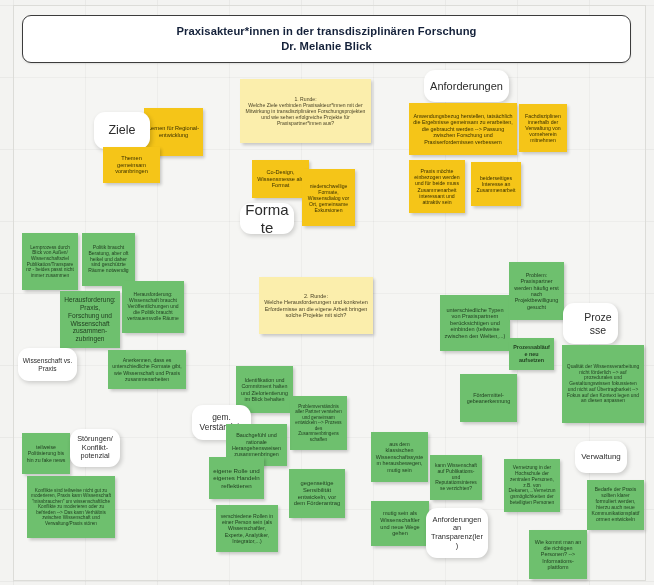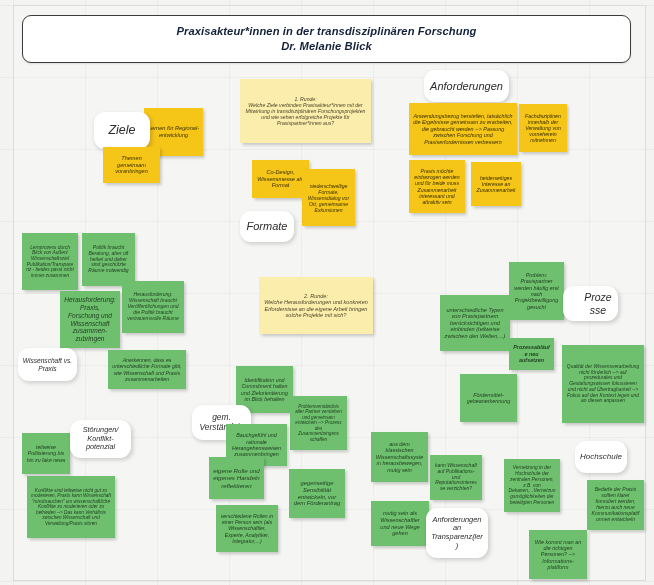--- a/index.html
+++ b/index.html
@@ -8,21 +8,20 @@
     width: 654px; height: 585px;
     overflow: hidden;
     font-family: "Liberation Sans", sans-serif;
     background: #f4f4f2;
   }
   #board {
     position: relative;
     width: 654px; height: 585px;
     background: #f3f3f1;
     overflow: hidden;
-    font-style: italic;
   }
   
   #grid {
     position: absolute; inset: 0;
     background-image:
       linear-gradient(to right, rgba(0,0,0,0.045) 1px, transparent 1px),
       linear-gradient(to bottom, rgba(0,0,0,0.045) 1px, transparent 1px);
     background-size: 72px 72px;
     background-position: 13px 5px;
     pointer-events: none;
@@ -102,21 +101,21 @@
     <span>1. Runde:
 Welche Ziele verbinden Praxisakteur*innen mit der Mitwirkung in transdisziplinären Forschungsprojekten und wie sehen erfolgreiche Projekte für Praxispartner*innen aus?</span>
   </div>
 
   <div class="note yellow" style="left:252px; top:160px; width:57px; height:38px; font-size:5.6px;">
     <span>Co-Design, Wissensmesse als Format</span>
   </div>
   <div class="note yellow" style="left:302px; top:169px; width:53px; height:57px; font-size:5.1px;">
     <span>niederschwellige Formate, Wissensdialog vor Ort, gemeinsame Exkursionen</span>
   </div>
-  <div class="note white" style="left:240px; top:203px; width:54px; height:31px; font-size:11px;margin-top:8px;">
+  <div class="note white" style="left:240px; top:203px; width:54px; height:31px; font-size:15px;">
     <span>Formate</span>
   </div>
 
   <div class="note white" style="left:424px; top:70px; width:85px; height:32px; font-size:11px;">
     <span>Anforderungen</span>
   </div>
   <div class="note yellow" style="left:409px; top:103px; width:108px; height:52px; font-size:5.4px;">
     <span>Anwendungsbezug herstellen, tatsächlich die Ergebnisse gemeinsam zu erarbeiten, die gebraucht werden --&gt; Passung zwischen Forschung und Praxiserfordernissen verbessern</span>
   </div>
   <div class="note yellow" style="left:519px; top:104px; width:48px; height:48px; font-size:5.2px;">
@@ -144,21 +143,21 @@
   <div class="note white" style="left:18px; top:348px; width:59px; height:33px; font-size:6.6px;">
     <span>Wissenschaft vs. Praxis</span>
   </div>
   <div class="note green" style="left:108px; top:350px; width:78px; height:39px; font-size:5.2px;">
     <span>Anerkennen, dass es unterschiedliche Formate gibt, wie Wissenschaft und Praxis zusammenarbeiten</span>
   </div>
 
   <div class="note green" style="left:22px; top:433px; width:48px; height:41px; font-size:5.2px;">
     <span>teilweise Politisierung bis hin zu fake news</span>
   </div>
-  <div class="note white" style="left:70px; top:420px; width:61px; height:38px; font-size:7.3px; white-space:pre-line;">
+  <div class="note white" style="left:70px; top:429px; width:50px; height:38px; font-size:7.3px; white-space:pre-line;">
     <span>Störungen/ Konflikt-
 potenzial</span>
   </div>
   <div class="note green" style="left:27px; top:476px; width:88px; height:62px; font-size:4.7px;">
     <span>Konflikte sind teilweise nicht gut zu moderieren, Praxis kann Wissenschaft "missbrauchen" um wissenschaftliche Konflikte zu moderieren oder zu befrieden --&gt; Das kann Verhältnis zwischen Wissenschaft und Verwaltung/Praxis stören</span>
   </div>
 
   <div class="note pale" style="left:259px; top:277px; width:114px; height:57px; font-size:5.5px; white-space:pre-line;">
     <span>2. Runde:
 Welche Herausforderungen und konkreten Erfordernisse an die eigene Arbeit bringen solche Projekte mit sich?</span>
@@ -185,21 +184,21 @@
   <div class="note green" style="left:289px; top:469px; width:56px; height:49px; font-size:5.8px;">
     <span>gegenseitige Sensibilität entwickeln, vor dem Förderantrag</span>
   </div>
 
   <div class="note green" style="left:440px; top:295px; width:70px; height:56px; font-size:5.6px;">
     <span>unterschiedliche Typen von Praxispartnern berücksichtigen und einbinden (teilweise zwischen den Welten,...)</span>
   </div>
   <div class="note green" style="left:509px; top:262px; width:55px; height:58px; font-size:5.4px;">
     <span>Problem: Praxispartner werden häufig erst nach Projektbewilligung gesucht</span>
   </div>
-  <div class="note white" style="left:563px; top:286px; width:55px; height:35px; font-size:10.5px;padding-left:19px;">
+  <div class="note white" style="left:563px; top:303px; width:55px; height:41px; font-size:10.5px;padding-left:19px;">
     <span>Prozesse</span>
   </div>
   <div class="note green" style="left:509px; top:338px; width:45px; height:32px; font-size:5.4px; font-weight:bold;">
     <span>Prozessabläufe neu aufsetzen</span>
   </div>
   <div class="note green" style="left:562px; top:345px; width:82px; height:78px; font-size:4.9px;">
     <span>Qualität der Wissensverarbeitung nicht förderlich --&gt; auf prozedurales und Gestaltungswissen fokussieren und nicht auf Übertragbarkeit --&gt; Fokus auf den Kontext legen und an diesen anpassen</span>
   </div>
   <div class="note green" style="left:460px; top:374px; width:57px; height:48px; font-size:5.4px;">
     <span>Fördermittel-gebeanerkennung</span>
@@ -215,21 +214,21 @@
     <span>mutig sein als Wissenschaftler und neue Wege gehen</span>
   </div>
   <div class="note white" style="left:426px; top:508px; width:62px; height:50px; font-size:7.4px;">
     <span>Anforderungen an Transparenz(ler)</span>
   </div>
 
   <div class="note green" style="left:504px; top:459px; width:56px; height:53px; font-size:4.9px;">
     <span>Vernetzung in der Hochschule der zentralen Personen, z.B. von Dekanen,...Vernetzungsmöglichkeiten der beteiligten Personen</span>
   </div>
   <div class="note white" style="left:575px; top:441px; width:52px; height:32px; font-size:8px;">
-    <span>Hochschule</span>
+    <span>Verwaltung</span>
   </div>
   <div class="note green" style="left:587px; top:480px; width:57px; height:50px; font-size:5.0px;">
     <span>Bedarfe der Praxis sollten klarer formuliert werden, hierzu auch neue Kommunikationsplattformen entwickeln</span>
   </div>
   <div class="note green" style="left:529px; top:530px; width:58px; height:49px; font-size:5.4px;">
     <span>Wie kommt man an die richtigen Personen? --&gt; Informations-plattform</span>
   </div>
 </div>
 
 </body></html>

